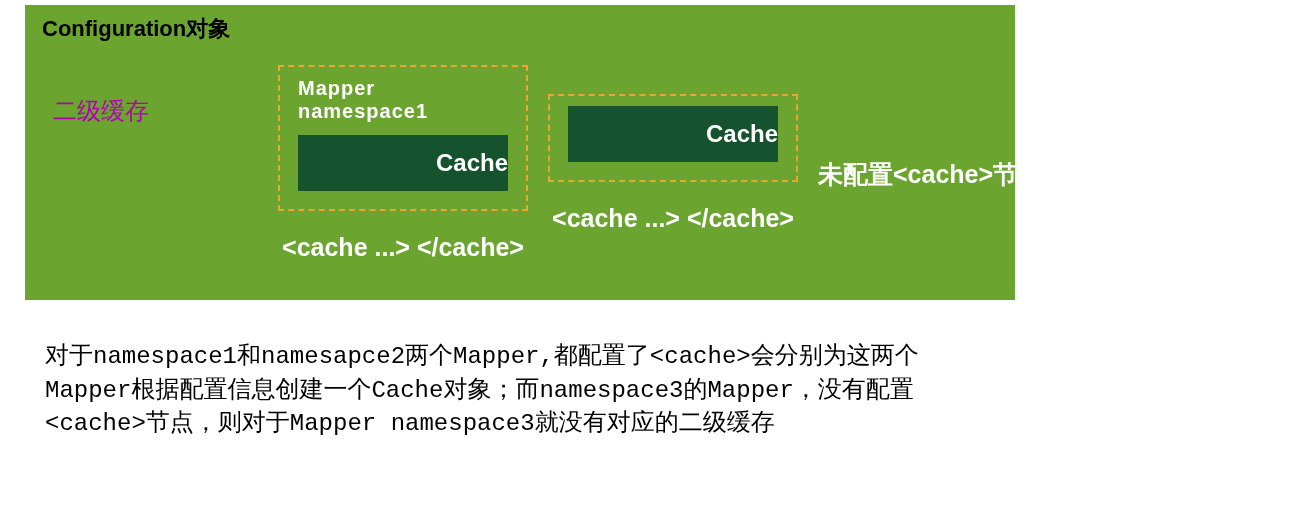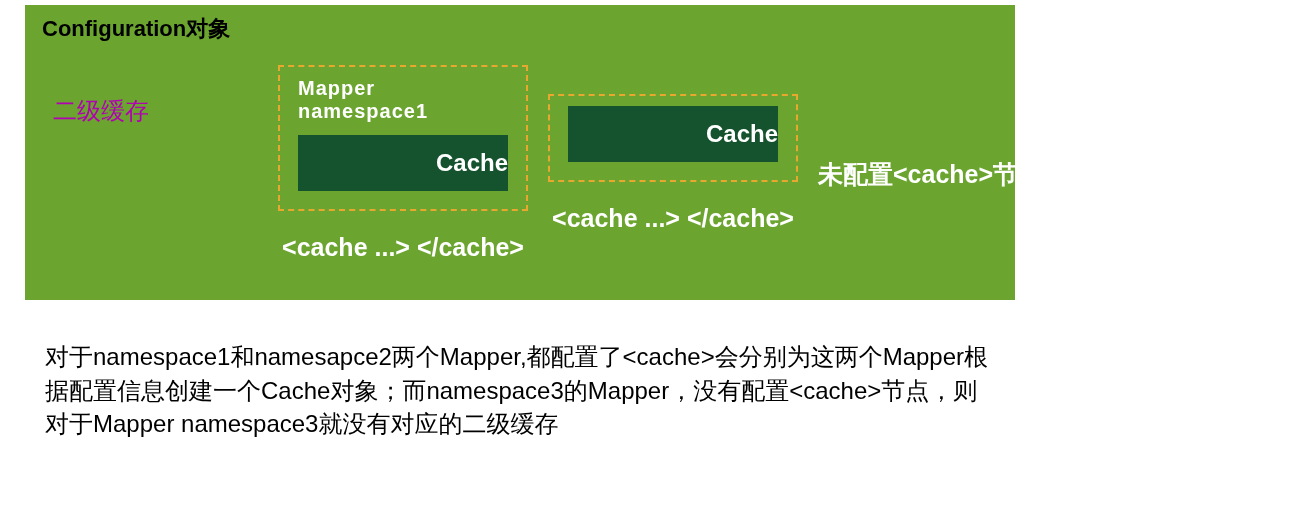--- a/index.html
+++ b/index.html
@@ -92,20 +92,21 @@
       font-size: 24px;
       align-self: center;
       padding-top: 40px;
       letter-spacing: 2px;
     }
     .description {
       color: #000000;
       font-size: 24px;
       line-height: 1.4;
       padding: 10px 45px 10px 45px;
+      font-family: Liberation Mono, monospace;
     }
   </style>
 </head>
 <body>
 
 <div class="container">
   <div class="config-box">
     <div class="config-title">Configuration对象</div>
     <div class="config-content">
       <div class="cache-label">

